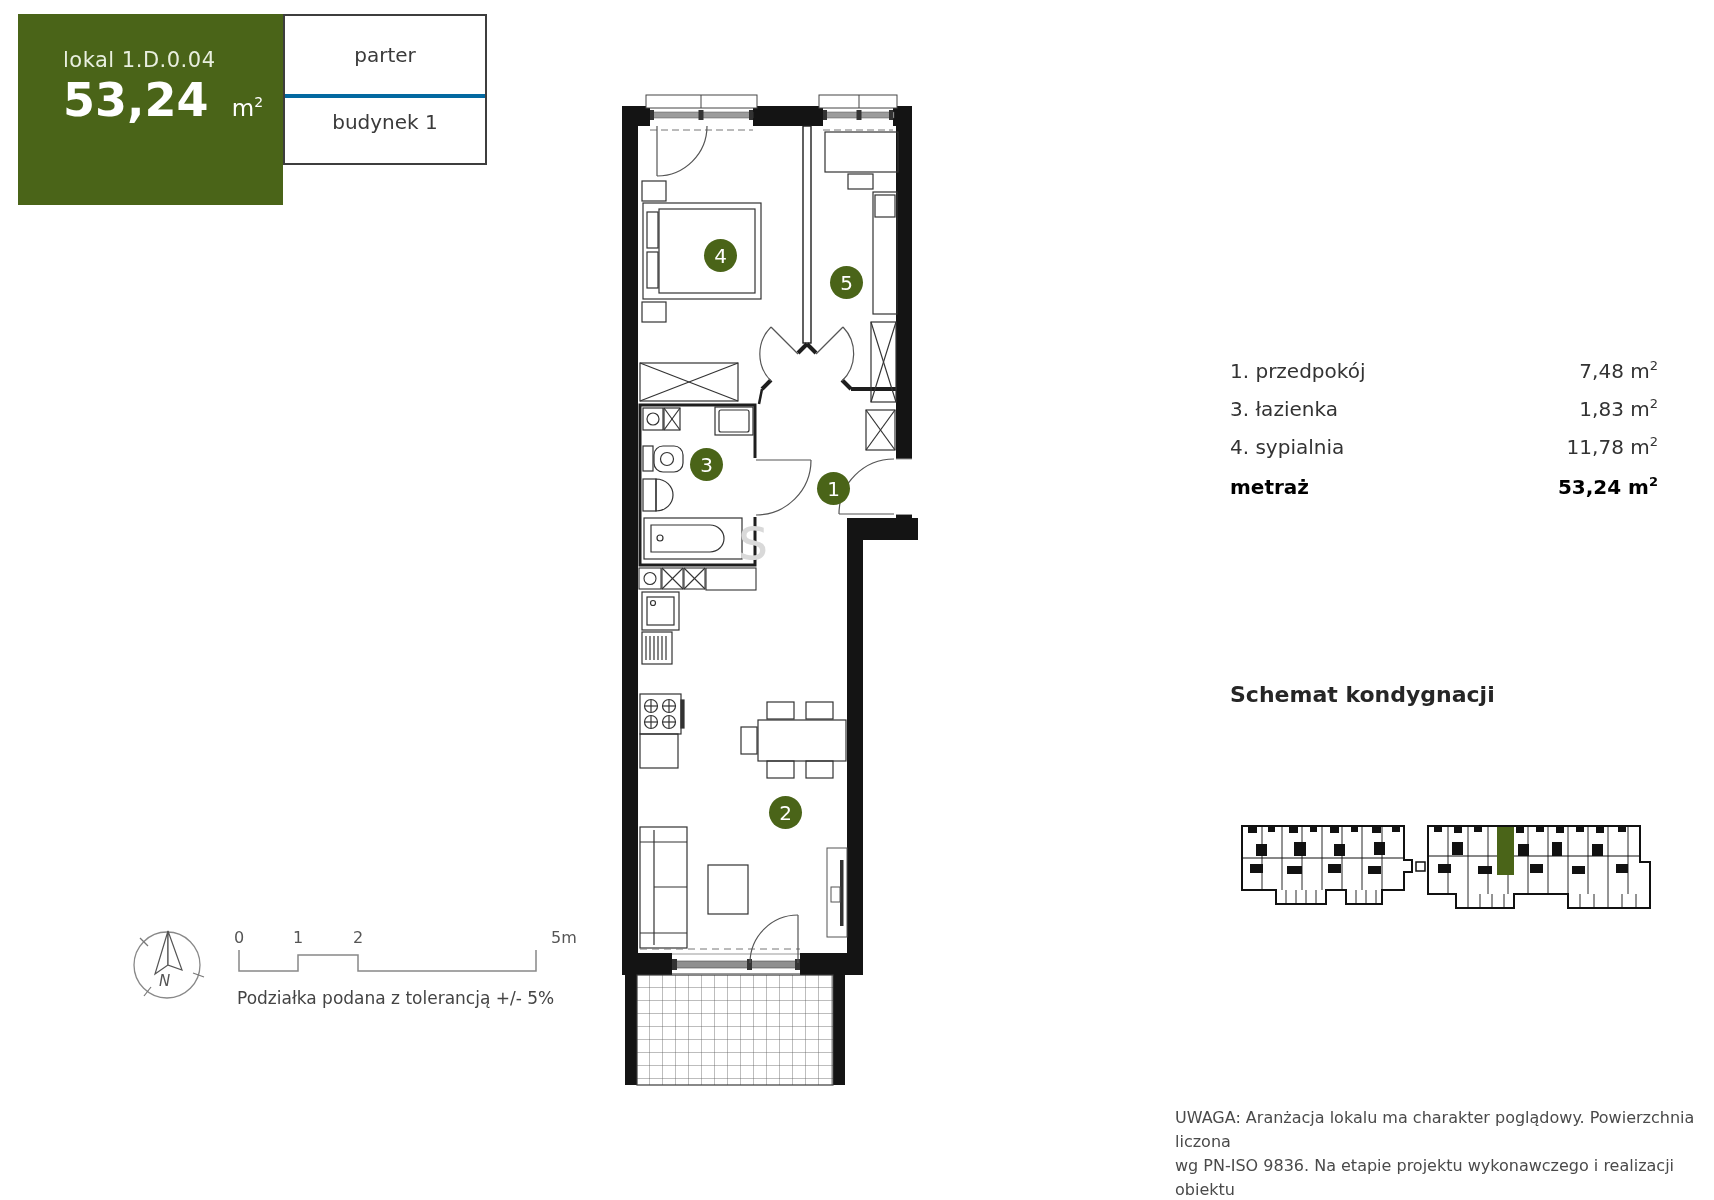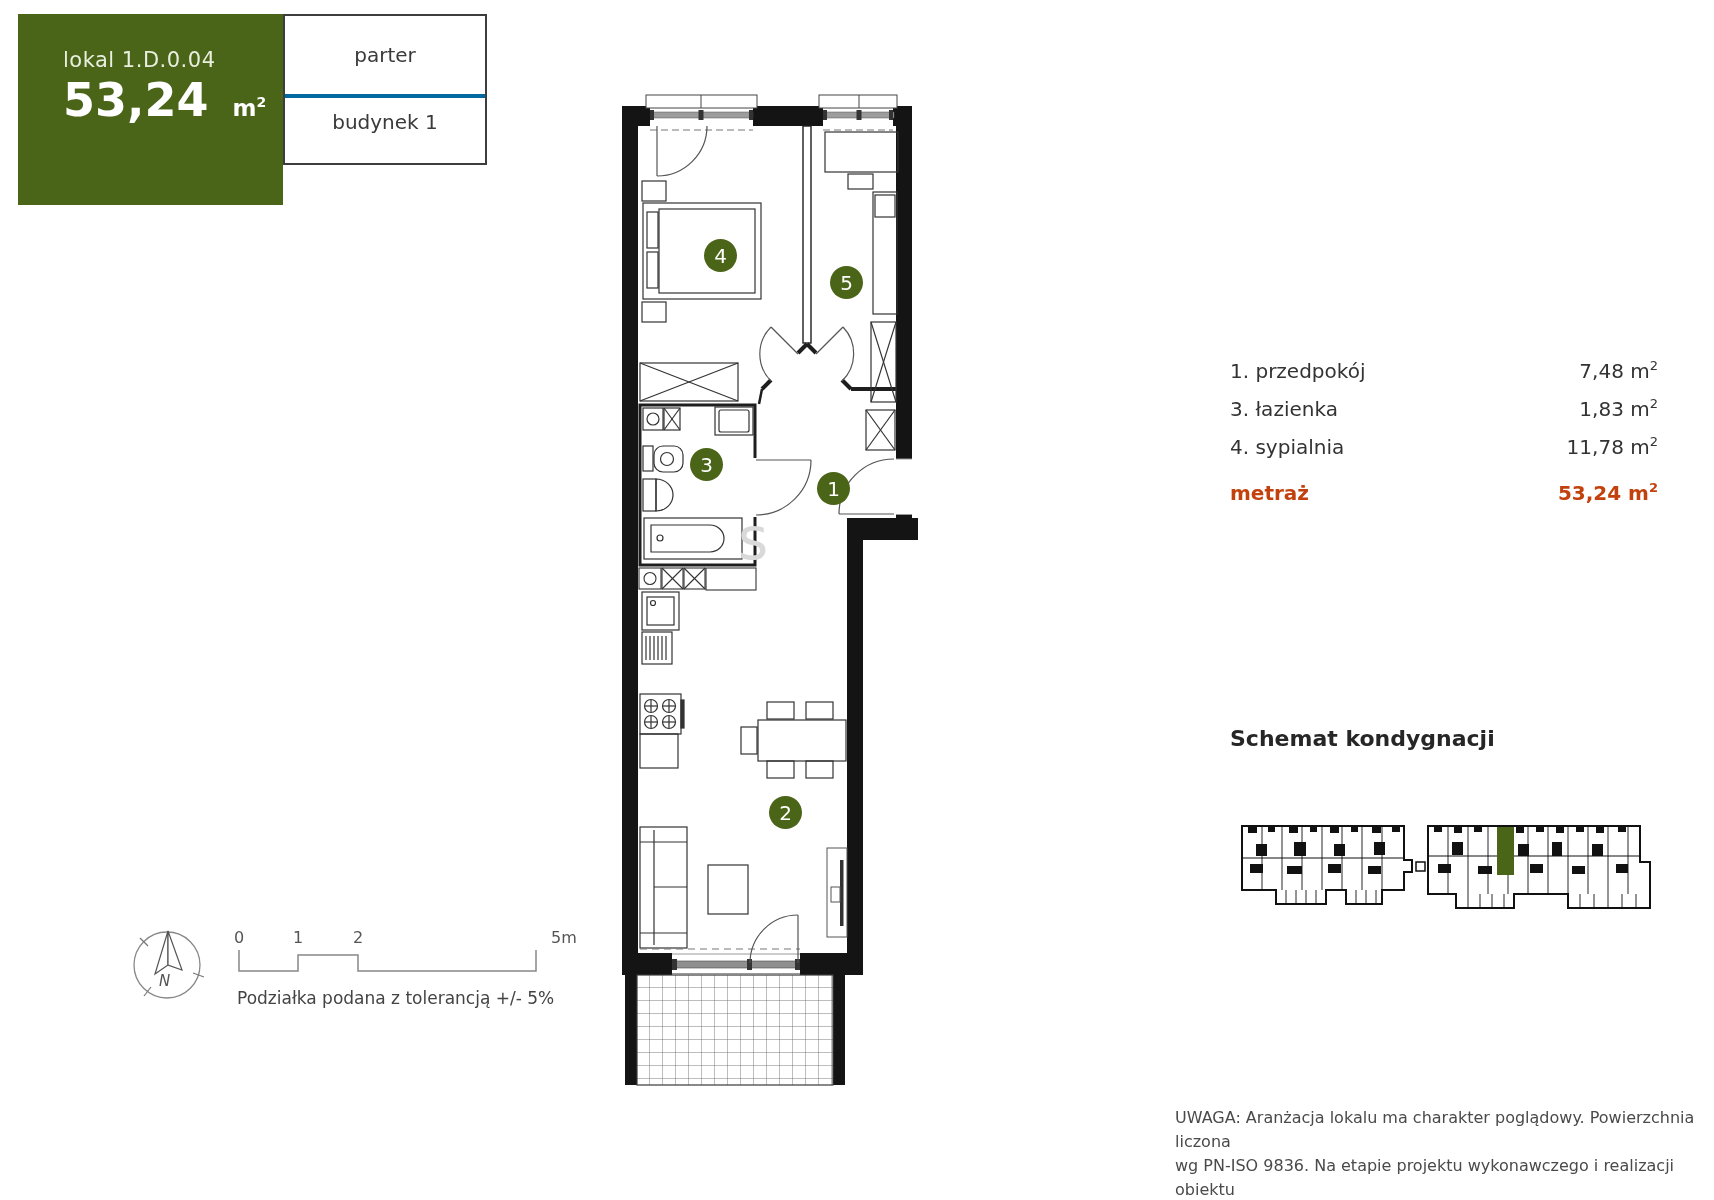--- a/index.html
+++ b/index.html
@@ -4,21 +4,21 @@
 <style>
   html,body{margin:0;padding:0;background:#fff;}
   .canvas{position:relative;width:1714px;height:1200px;background:#ffffff;
           font-family:"DejaVu Sans",sans-serif;overflow:hidden;}
 
   
   .hdr-green{position:absolute;left:18px;top:14px;width:265px;height:191px;
              background:#4a6418;color:#fff;box-sizing:border-box;padding:34px 0 0 45px;}
   .hdr-unit{font-size:21px;color:#e9efdf;letter-spacing:.5px;}
   .hdr-area{margin-top:4px;font-size:46px;font-weight:bold;color:#ffffff;line-height:1.05;}
-  .hdr-area .u{font-size:23px;font-weight:bold;}
+  .hdr-area .u{font-size:23px;font-weight:normal;}
   .hdr-area sup{font-size:14px;}
   .hdr-cells{position:absolute;left:283px;top:14px;width:204px;height:151px;
              box-sizing:border-box;border:2px solid #3d3d3d;background:#fff;}
   .hdr-cell{display:flex;align-items:center;justify-content:center;font-size:20px;color:#3a3a3a;}
   .hdr-cell.top{height:82px;border-bottom:4px solid #0369a1;box-sizing:border-box;}
   .hdr-cell.bottom{height:48px;}
 
   
   .plan-wrap{position:absolute;left:610px;top:90px;width:320px;height:1010px;}
   .plan-wrap svg{position:absolute;left:0;top:0;}
@@ -29,23 +29,23 @@
   .pos-r3{left:80px;top:358px;}  .pos-r4{left:94px;top:149px;}
   .pos-r5{left:220px;top:176px;}
   .watermark{position:absolute;left:128px;top:415px;font-size:58px;color:#d9d9d9;}
 
   
   .legend{position:absolute;left:1230px;top:358px;width:428px;}
   .legend-row{display:flex;justify-content:space-between;align-items:baseline;
               height:38px;font-size:20px;color:#333;white-space:nowrap;}
   .legend-row .val{text-align:center;}
   .legend-row sup{font-size:13px;}
-  .legend-row.bold{font-weight:bold;color:#c2410c;margin-top:8px;}
-
-  .schemat-title{position:absolute;left:1230px;top:726px;font-size:22px;
+  .legend-row.bold{font-weight:bold;color:#000000;margin-top:2px;}
+
+  .schemat-title{position:absolute;left:1230px;top:682px;font-size:22px;
                  font-weight:bold;color:#262626;}
   .buildings{position:absolute;left:1232px;top:818px;}
 
   
   .compass{position:absolute;left:128px;top:924px;}
   .scalebar{position:absolute;left:225px;top:944px;}
   .scale-label{position:absolute;top:928px;transform:translateX(-50%);
                font-size:16px;color:#555;}
   .sl-0{left:239px;} .sl-1{left:298px;} .sl-2{left:358px;} .sl-5{left:564px;}
   .scale-note{position:absolute;left:237px;top:988px;font-size:17px;color:#444;}

